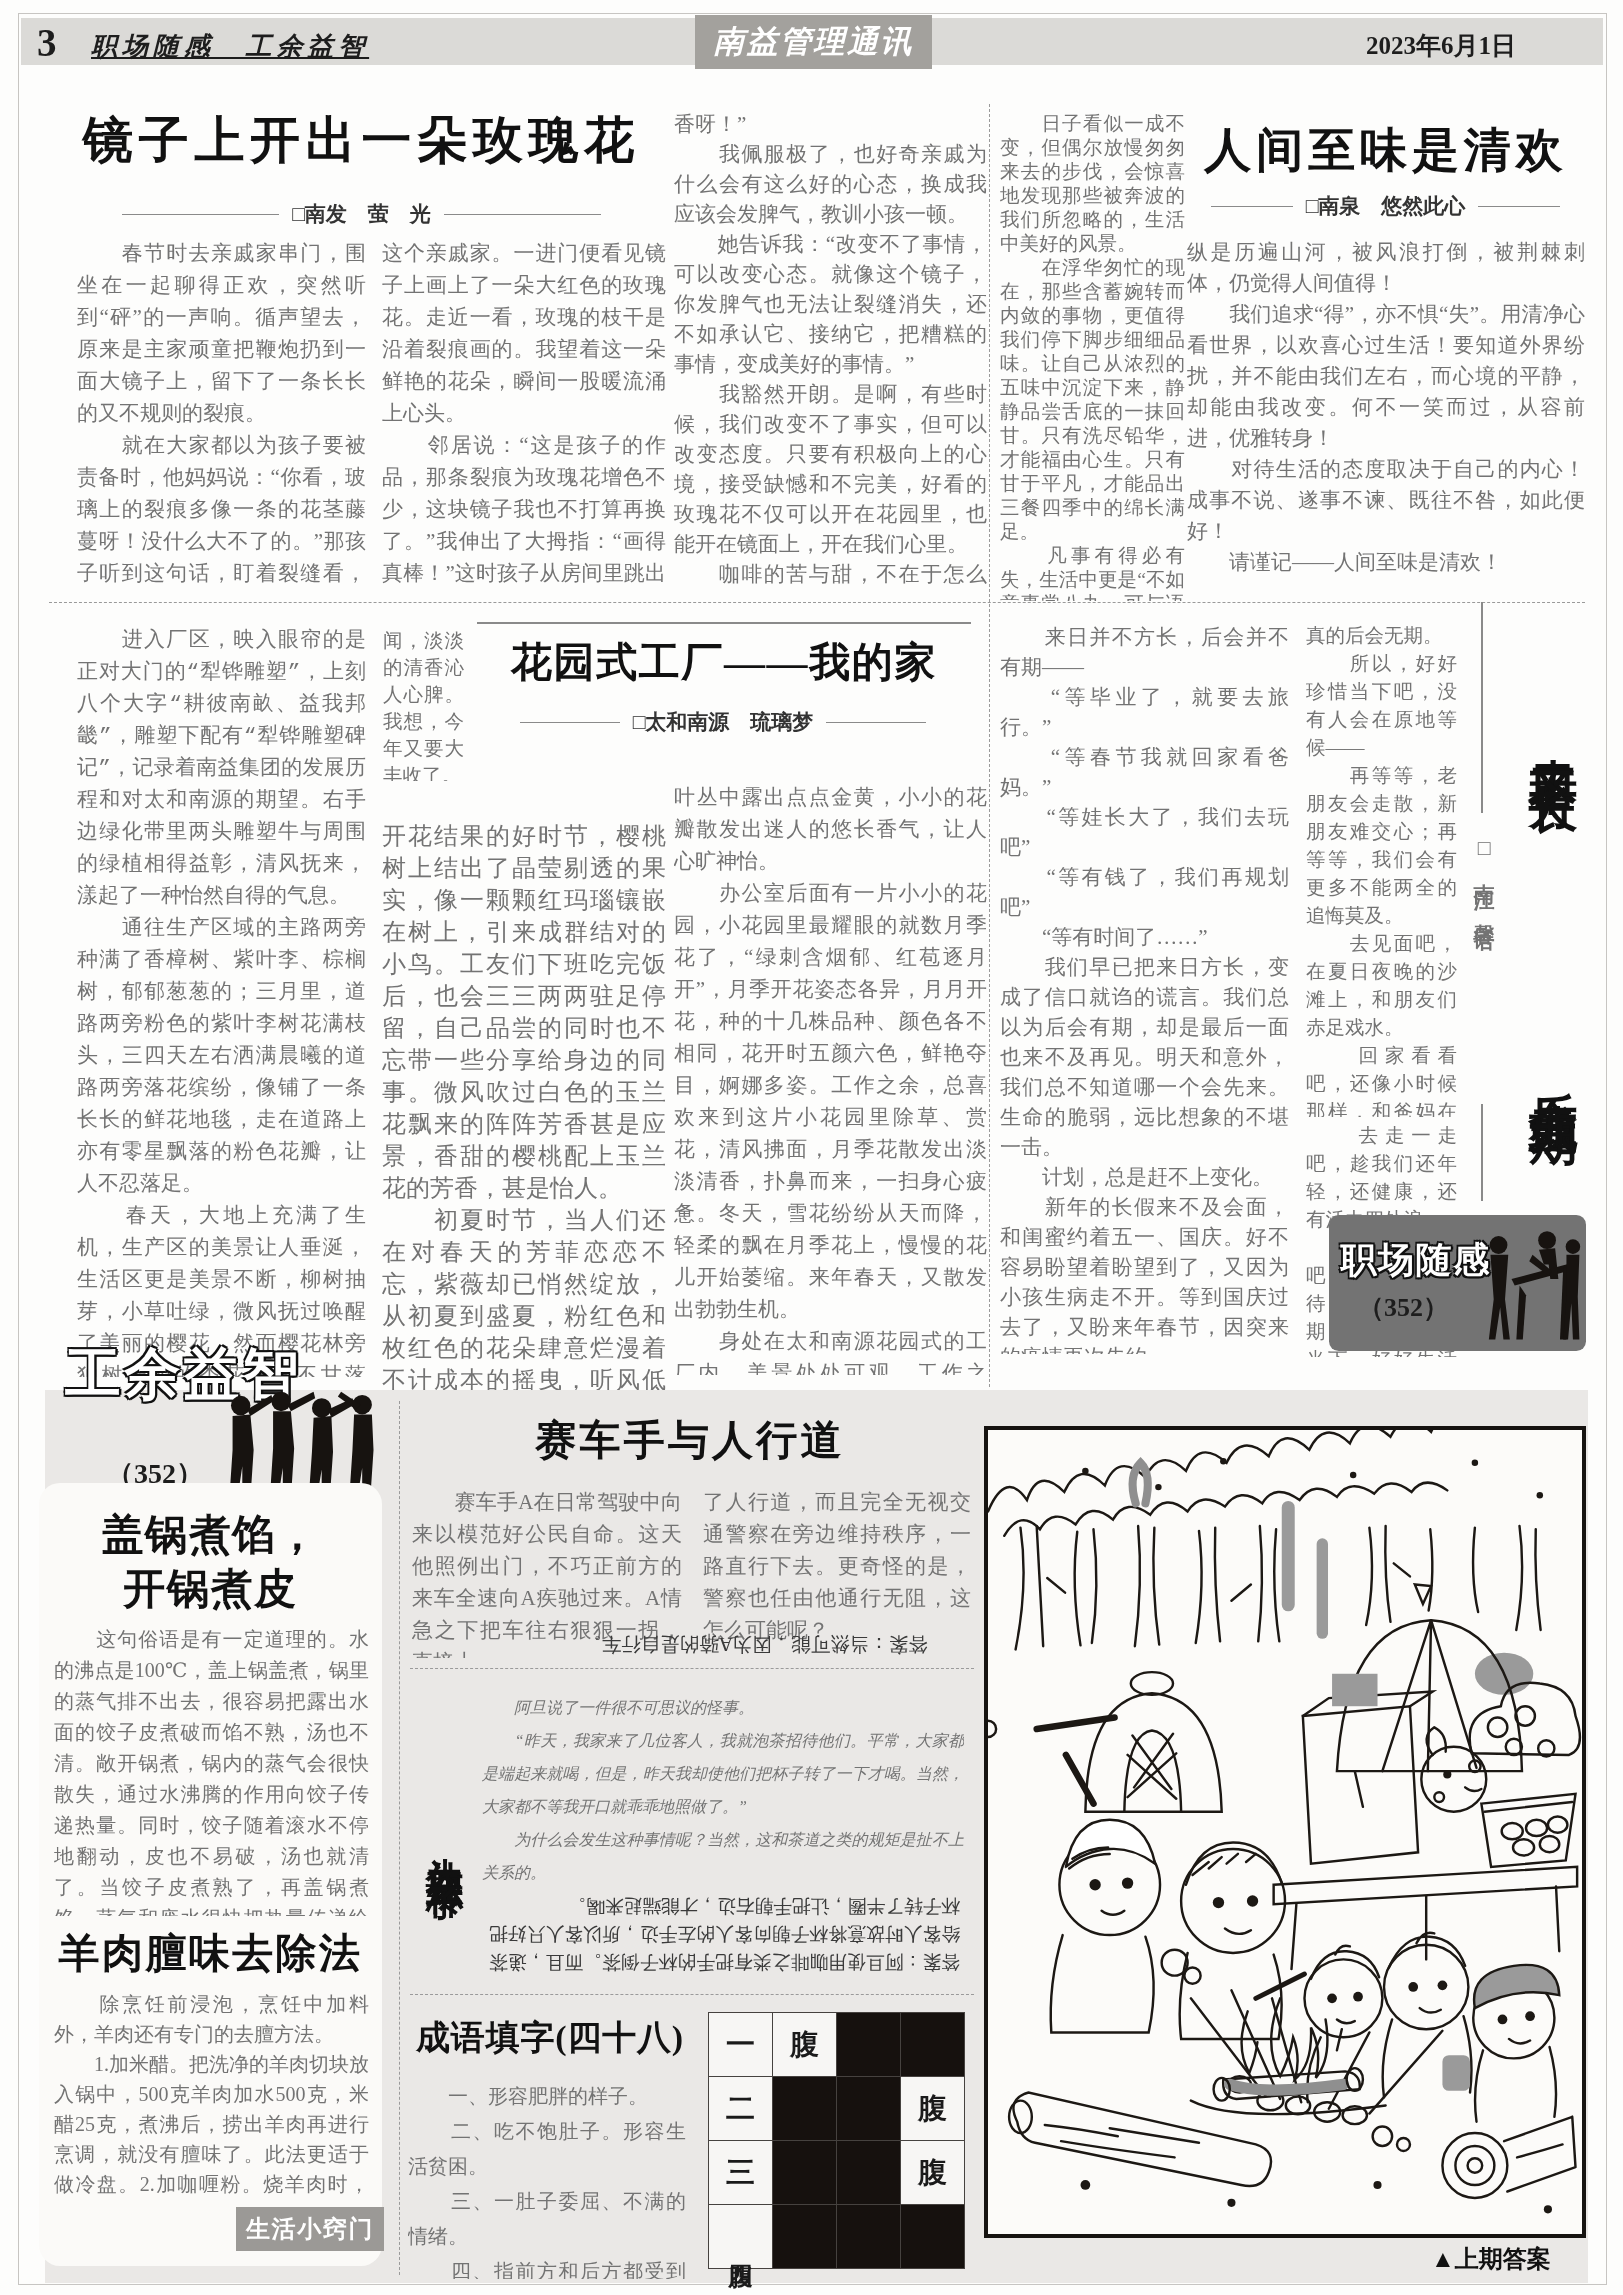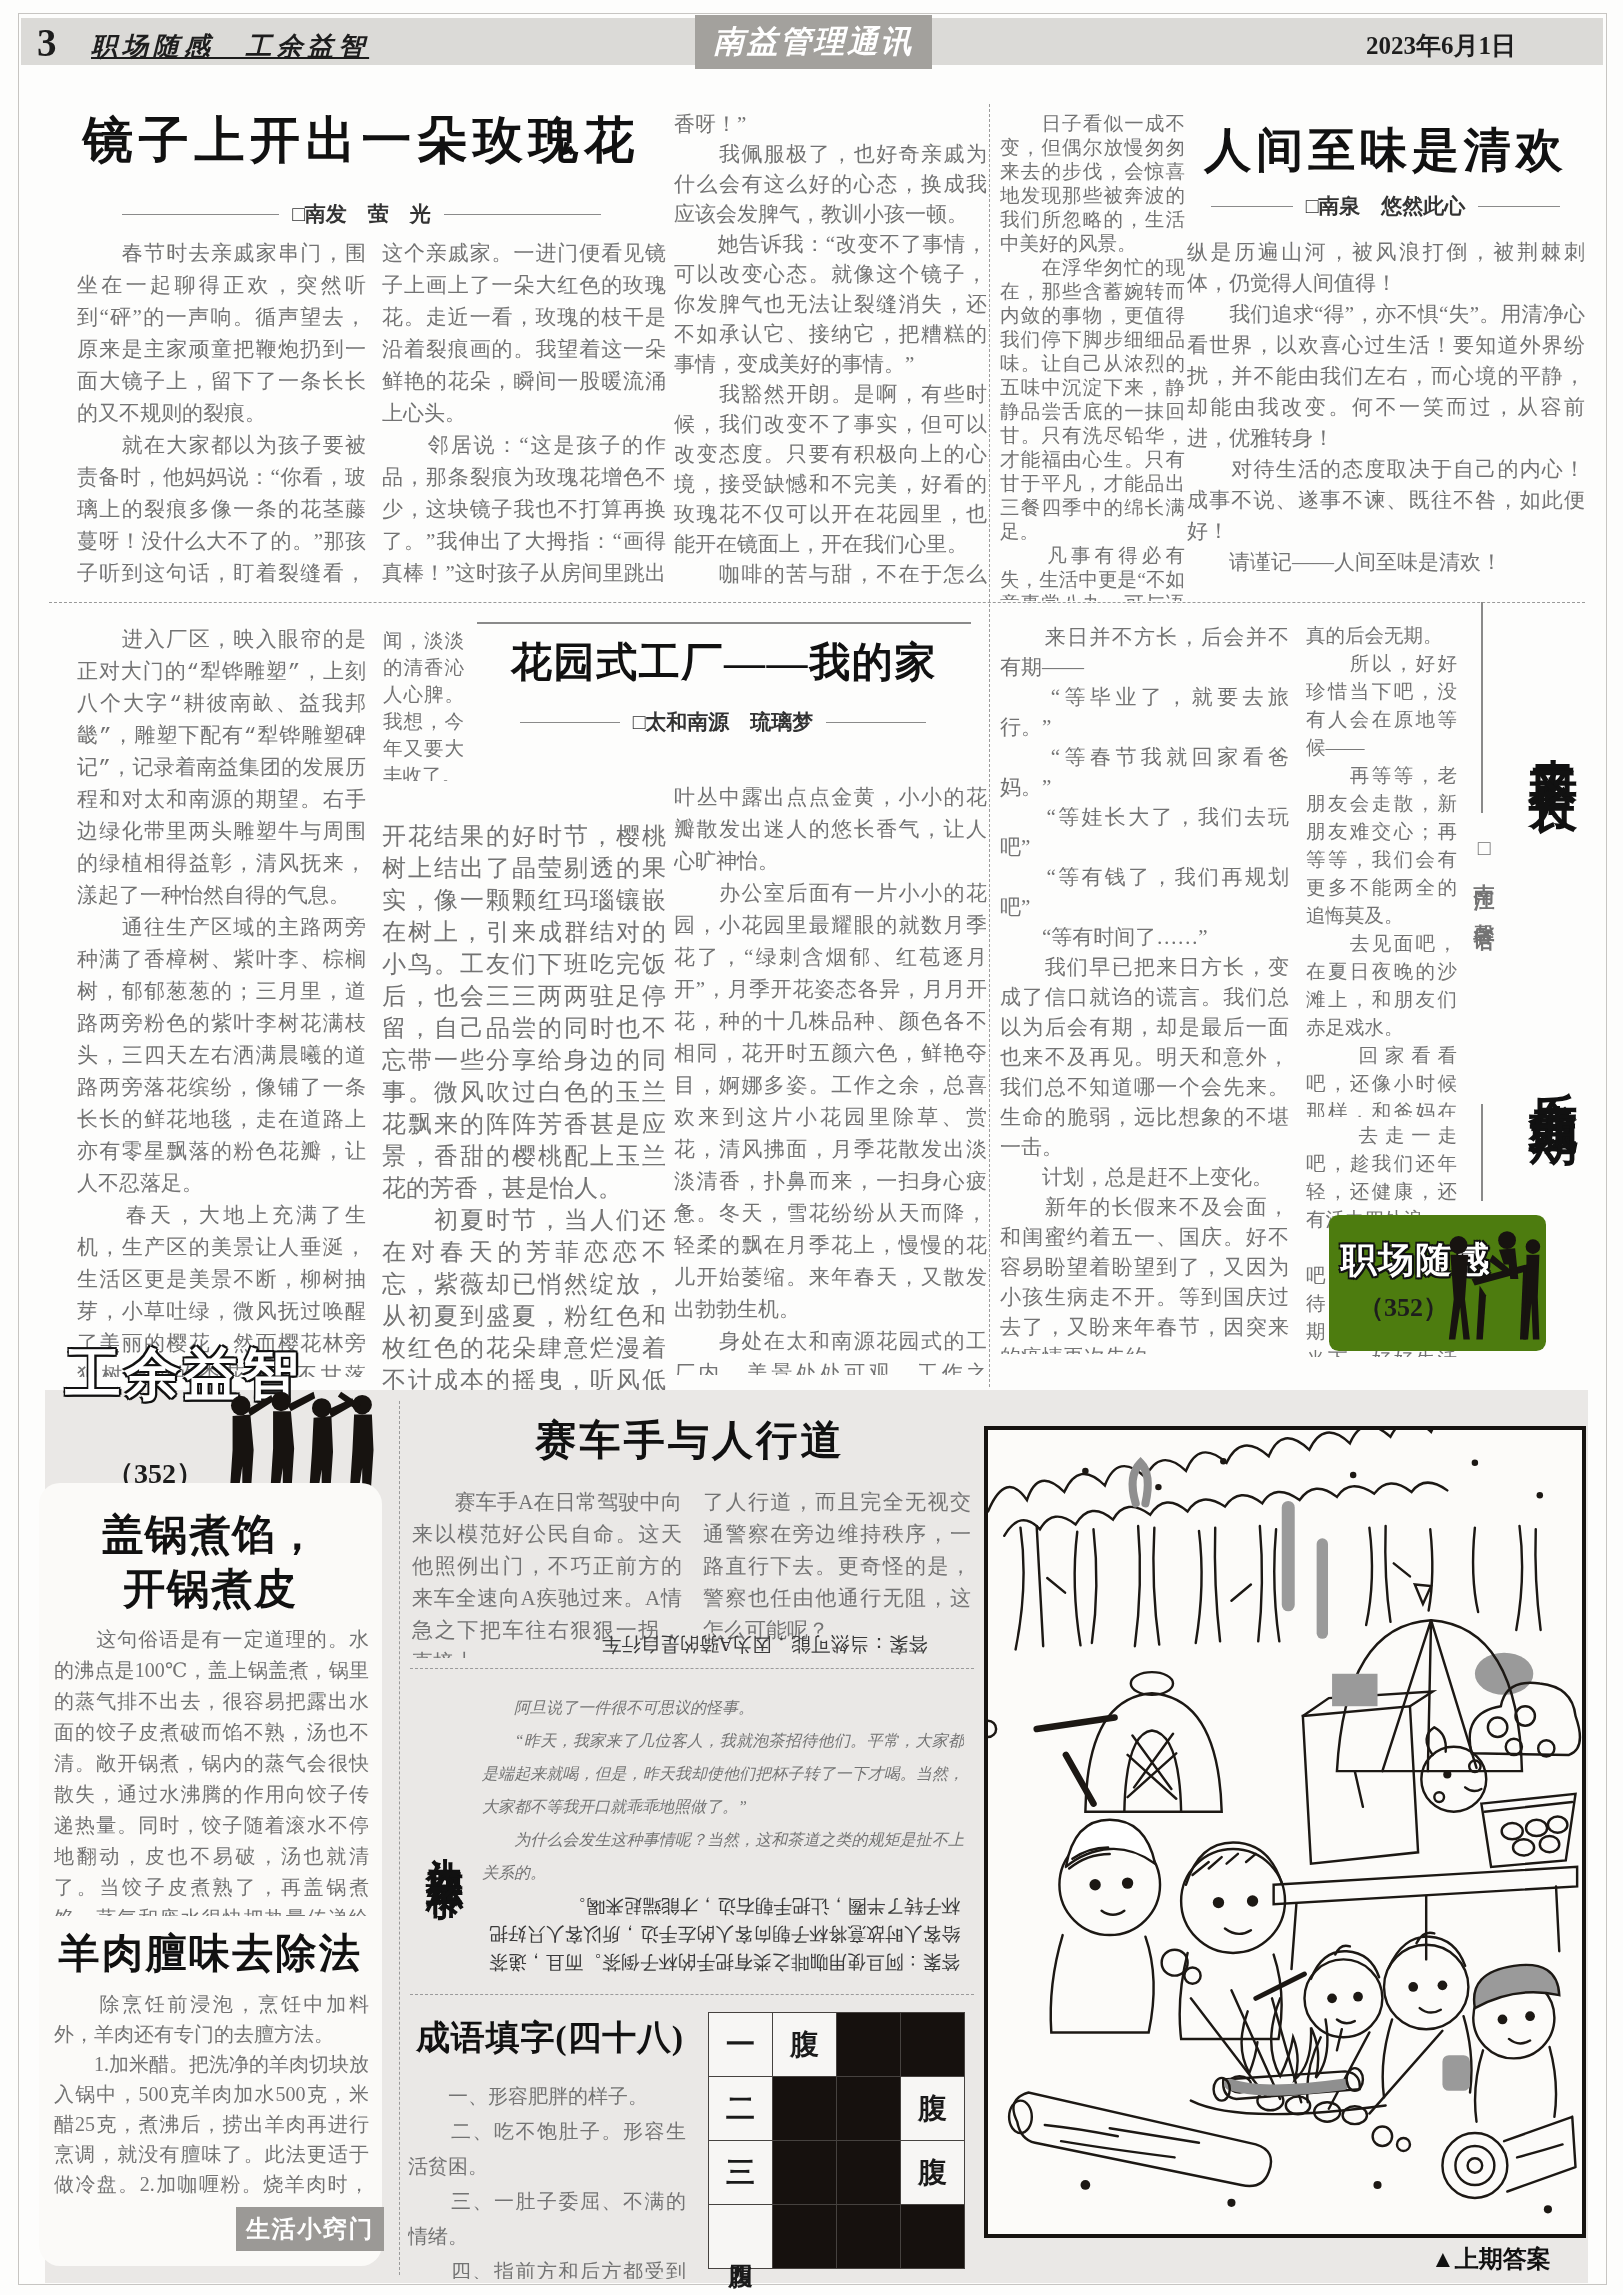--- a/index.html
+++ b/index.html
@@ -104,21 +104,21 @@
 　　去见面吧，在夏日夜晚的沙滩上，和朋友们赤足戏水。
 　　回家看看吧，还像小时候那样，和爸妈在露台吹风，听他们笑谈年少。</div>
   <div class="txt" style="left:1306px;top:1122px;width:151px;height:235px;font-size:19.5px;line-height:28px;">　　去走一走吧，趁我们还年轻，还健康，还有活力四处浪。
 　　去把握当下吧，来日不可待，后会总无期，去努力抓住当下，好好生活呀。</div>
   <div class="rule" style="left:1481px;top:602px;width:1.6px;height:211px;"></div>
   <div class="txt vtxt" style="left:1466px;top:836px;width:32px;height:252px;font-size:21px;font-weight:bold;letter-spacing:6.5px;text-align:left;">□南江　馨语</div>
   <div class="rule" style="left:1481px;top:1104px;width:1.6px;height:97px;"></div>
   <div class="hbig vtxt" style="left:1509px;top:593px;width:77px;height:284px;font-size:49px;letter-spacing:6.5px;">来日不方长</div>
   <div class="hbig vtxt" style="left:1509px;top:926px;width:77px;height:284px;font-size:49px;letter-spacing:6.5px;">后会或无期</div>
 
-  <div class="abs" style="left:1329px;top:1215px;width:217px;height:136px;background:#4d7c0f;border-radius:9.7px;">
+  <div class="abs" style="left:1329px;top:1215px;width:257px;height:136px;background:#737373;border-radius:9.7px;">
     <div class="outline-txt" style="position:absolute;left:11.4px;top:21px;font-size:36px;letter-spacing:1.6px;">职场随感</div>
     <div style="position:absolute;left:29px;top:75px;font-size:26px;font-weight:900;">（352）</div>
     <svg width="97" height="122" style="position:absolute;right:4.9px;top:6.5px;" viewBox="0 0 120 150">
       <g fill="#171310">
         <circle cx="18" cy="28" r="11"></circle>
           <path d="M8,40 L30,40 L26,95 L32,145 L24,145 L20,105 L14,145 L6,145 L12,95 Z"></path>
         <path d="M34,70 L110,50 L112,58 L38,78 Z"></path>
           <path d="M44,78 L40,145 L48,145 L52,90 Z"></path>
         <path d="M98,56 L94,145 L102,145 L106,54 Z"></path>
         <circle cx="78" cy="22" r="11"></circle>

